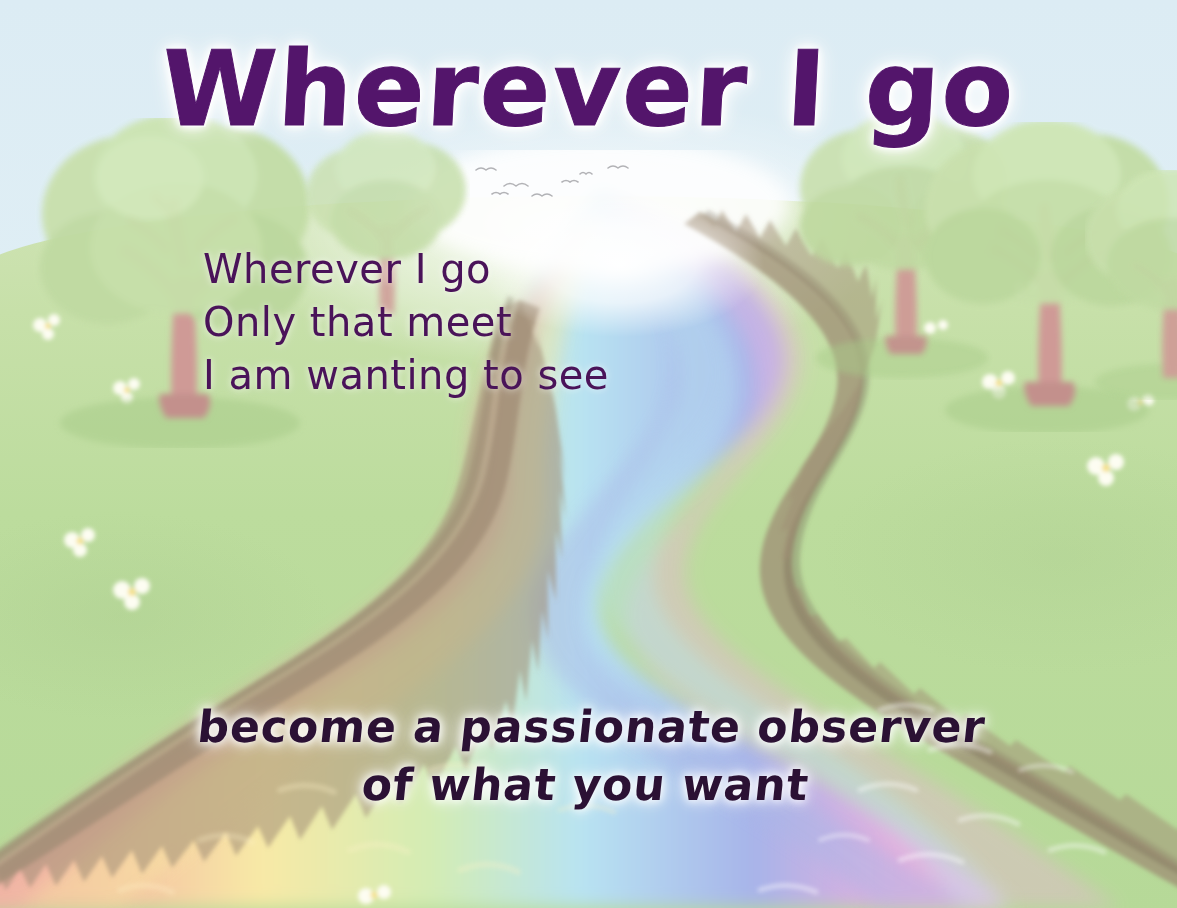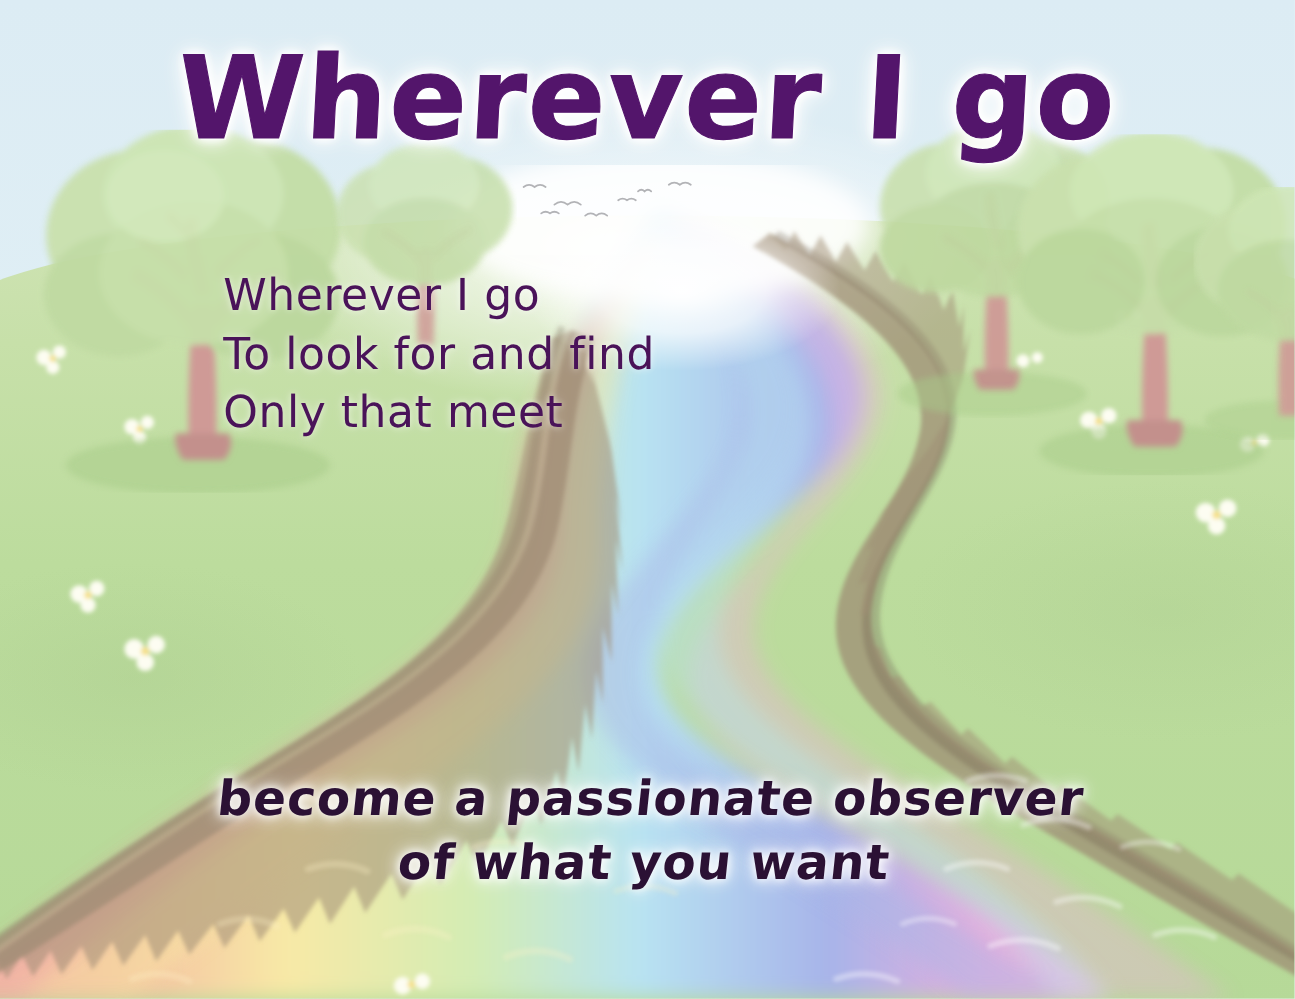--- a/index.html
+++ b/index.html
@@ -395,22 +395,22 @@
         <path d="M 110 14 q 3 -3 6 0 q 3 -3 6 0"></path>
         <path d="M 138 8 q 5 -4 10 0 q 5 -4 10 0"></path>
       </g>
     </svg>
   </div>
 
   <h1 id="title">Wherever I go</h1>
 
   <div id="poem">
     <div class="line">Wherever I go</div>
-    <div class="line">To look for and find</div>
     <div class="line">Only that meet</div>
+    <div class="line">I am wanting to see</div>
   </div>
 
   <div id="tagline">
     <div class="tline">become a passionate observer</div>
     <div class="tline">of what you want</div>
   </div>
 
 </div>
 
 </body></html>

